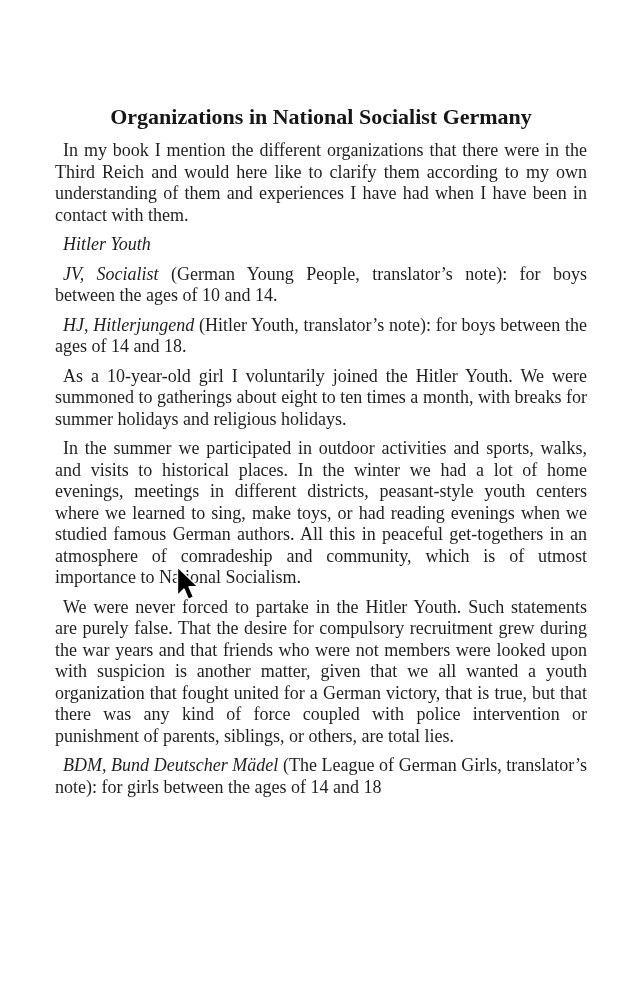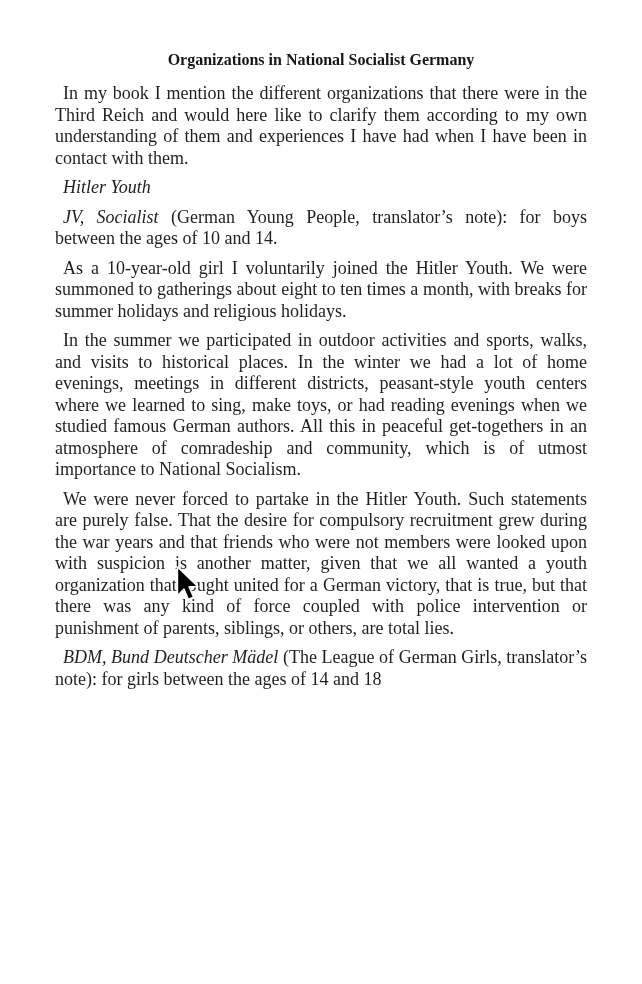--- a/index.html
+++ b/index.html
@@ -12,22 +12,22 @@
     font-family: "Liberation Serif", "DejaVu Serif", serif;
     color: #1f1f1f;
   }
   .content {
     position: absolute;
     top: 0; left: 47px;
     width: 548px;
   }
   h1.title {
     margin: 0;
-    padding-top: 44px;
-    font-size: 16px;
+    padding-top: 101px;
+    font-size: 22px;
     line-height: 31px;
     font-weight: bold;
     text-align: center;
     letter-spacing: 0px;
     color: #161616;
   }
   .body-text {
     margin-top: 6px;
     font-size: 18px;
     line-height: 21.5px;
@@ -50,20 +50,21 @@
 </head>
 <body>
 
 <div class="page">
   <div class="content">
     <h1 class="title">Organizations in National Socialist Germany</h1>
     <div class="body-text" id="body-text">
         <p><span>In my book I mention the different organizations that there were in the Third Reich and would here like to clarify them according to my own understanding of them and experiences I have had when I have been in contact with them.</span></p>
         <p><em>Hitler Youth</em></p>
         <p><em>JV, Socialist</em><span> (German Young People, translator’s note): for boys between the ages of 10 and 14.</span></p>
+        <p><em>HJ, Hitlerjungend</em><span> (Hitler Youth, translator’s note): for boys between the ages of 14 and 18.</span></p>
         <p><span>As a 10-year-old girl I voluntarily joined the Hitler Youth. We were summoned to gatherings about eight to ten times a month, with breaks for summer holidays and religious holidays.</span></p>
         <p><span>In the summer we participated in outdoor activities and sports, walks, and visits to historical places. In the winter we had a lot of home evenings, meetings in different districts, peasant-style youth centers where we learned to sing, make toys, or had reading evenings when we studied famous German authors. All this in peaceful get-togethers in an atmosphere of comradeship and community, which is of utmost importance to National Socialism.</span></p>
         <p><span>We were never forced to partake in the Hitler Youth. Such statements are purely false. That the desire for compulsory recruitment grew during the war years and that friends who were not members were looked upon with suspicion is another matter, given that we all wanted a youth organization that fought united for a German victory, that is true, but that there was any kind of force coupled with police intervention or punishment of parents, siblings, or others, are total lies.</span></p>
         <p><em>BDM, Bund Deutscher Mädel</em><span> (The League of German Girls, translator’s note): for girls between the ages of 14 and 18</span></p>
       </div>
   </div>
 
   <svg class="cursor" id="cursor" viewBox="0 0 24 35" xmlns="http://www.w3.org/2000/svg" style="left: 176px; top: 566px;">
     <path d="M 1.5 1 L 1.5 29.5 L 8 23 L 12.5 33.5 L 17.5 31 L 13 20.8 L 22 20.8 Z" fill="#000000" stroke="#ffffff" stroke-width="1.4" stroke-linejoin="round"></path>
   </svg>

